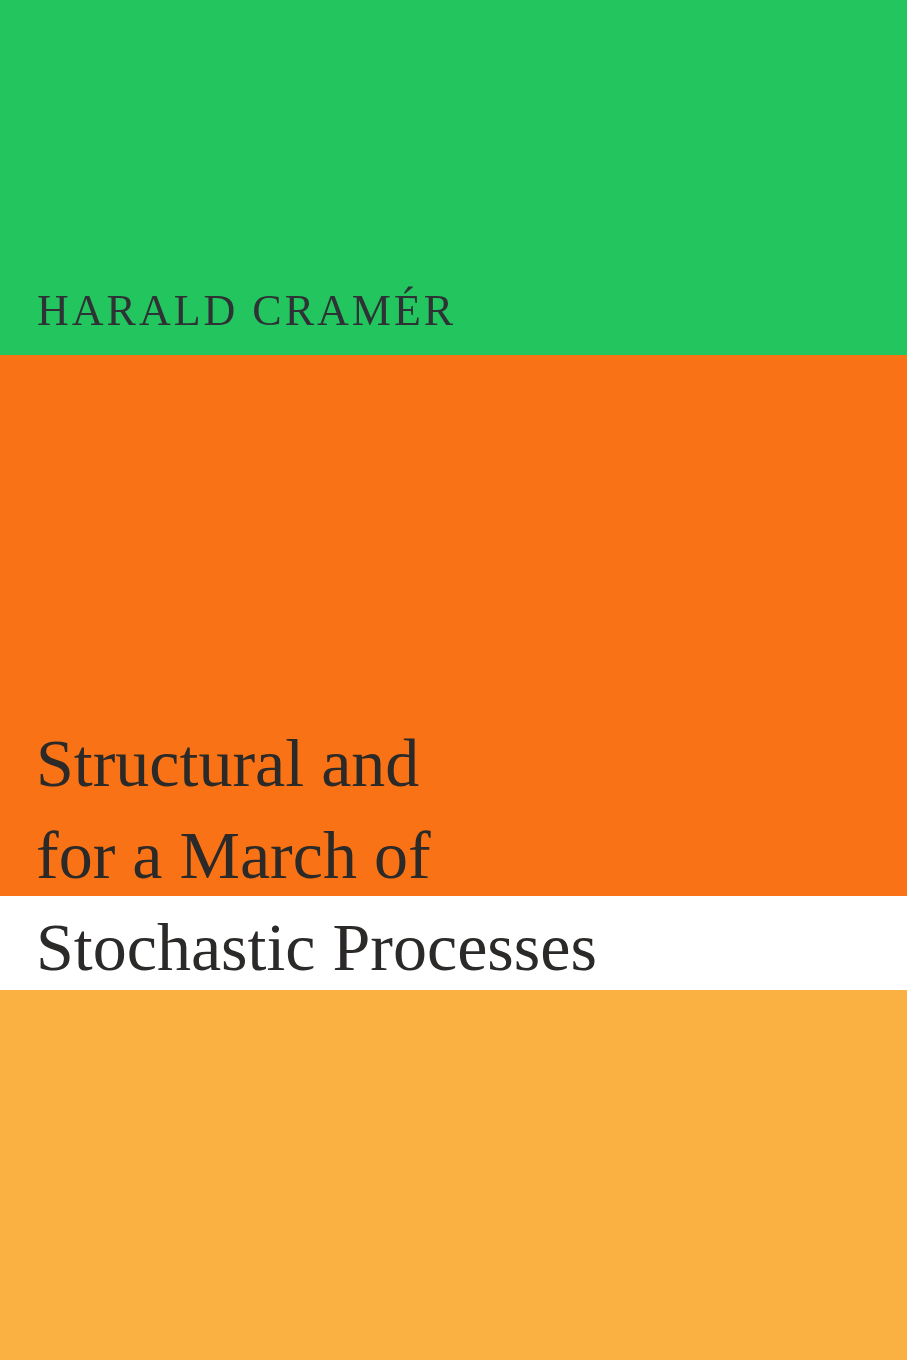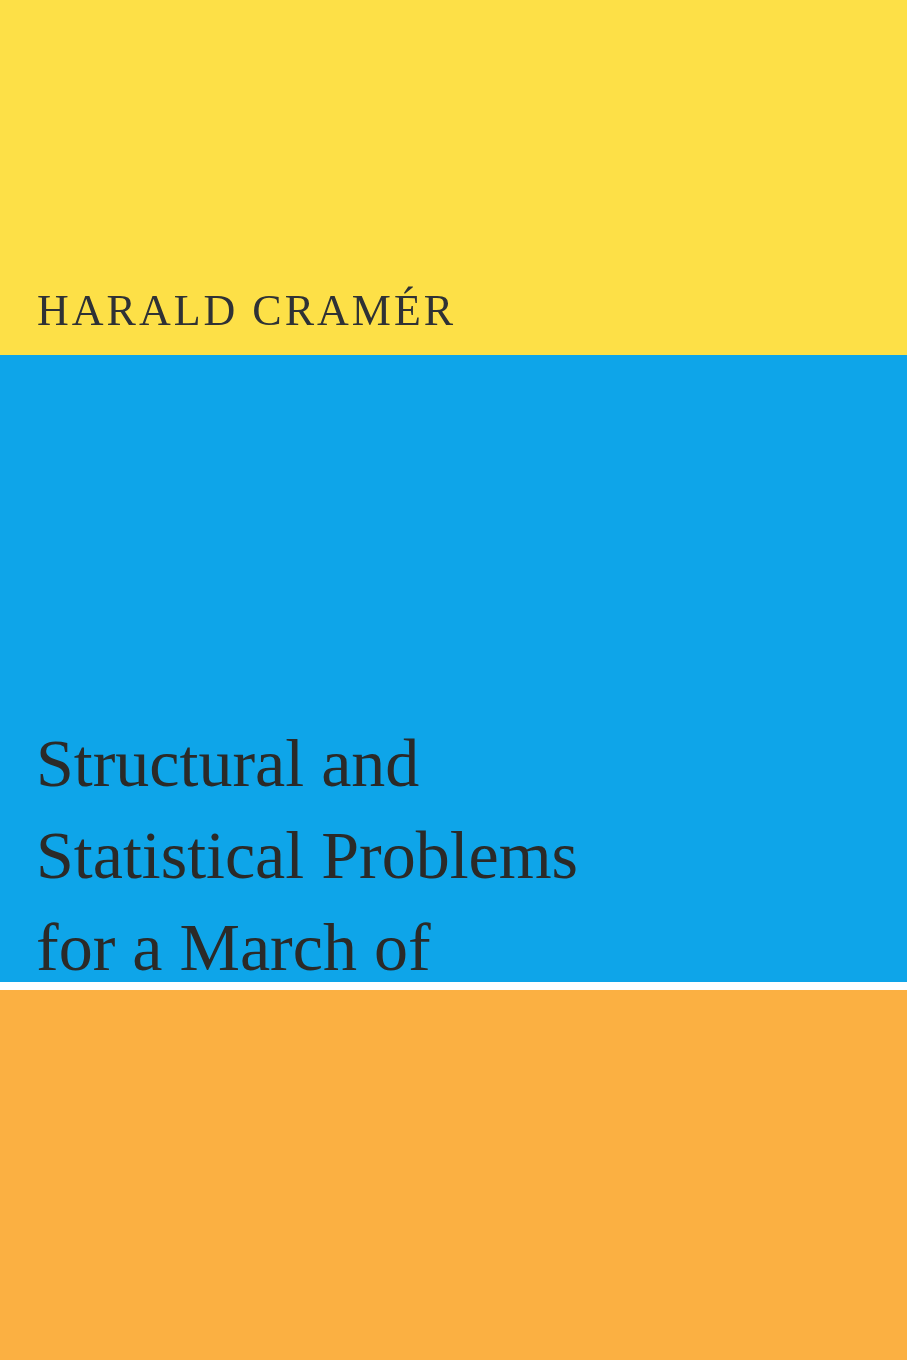--- a/index.html
+++ b/index.html
@@ -15,26 +15,26 @@
     font-family: "Liberation Serif", serif;
   }
   .band {
     position: absolute;
     left: 0;
     width: 100%;
   }
   .band-top {
     top: 0;
     height: 355px;
-    background: #fde047;
+    background: #22c55e;
   }
   .band-mid {
     top: 355px;
-    height: 627px;
-    background: #0ea5e9;
+    height: 541px;
+    background: #f97316;
   }
   .band-bottom {
     top: 990px;
     height: 370px;
     background: #fbb042;
   }
   .author {
     position: absolute;
     left: 37px;
     top: 289px;
@@ -75,21 +75,20 @@
 
 <div class="cover">
 
   <div class="band band-top">
     <div class="author">HARALD CRAMÉR</div>
   </div>
 
   <div class="band band-mid">
     <h1 class="title">
       <span class="line">Structural and</span>
-      <span class="line">Statistical Problems</span>
       <span class="line">for a March of</span>
       <span class="line">Stochastic Processes</span>
     </h1>
     <p class="subtitle">
       <span class="line">The First Samuel Stanley Wilks Lecture</span>
       <span class="line">at Princeton University, March 7, 1970</span>
     </p>
   </div>
 
   <div class="band band-bottom">

